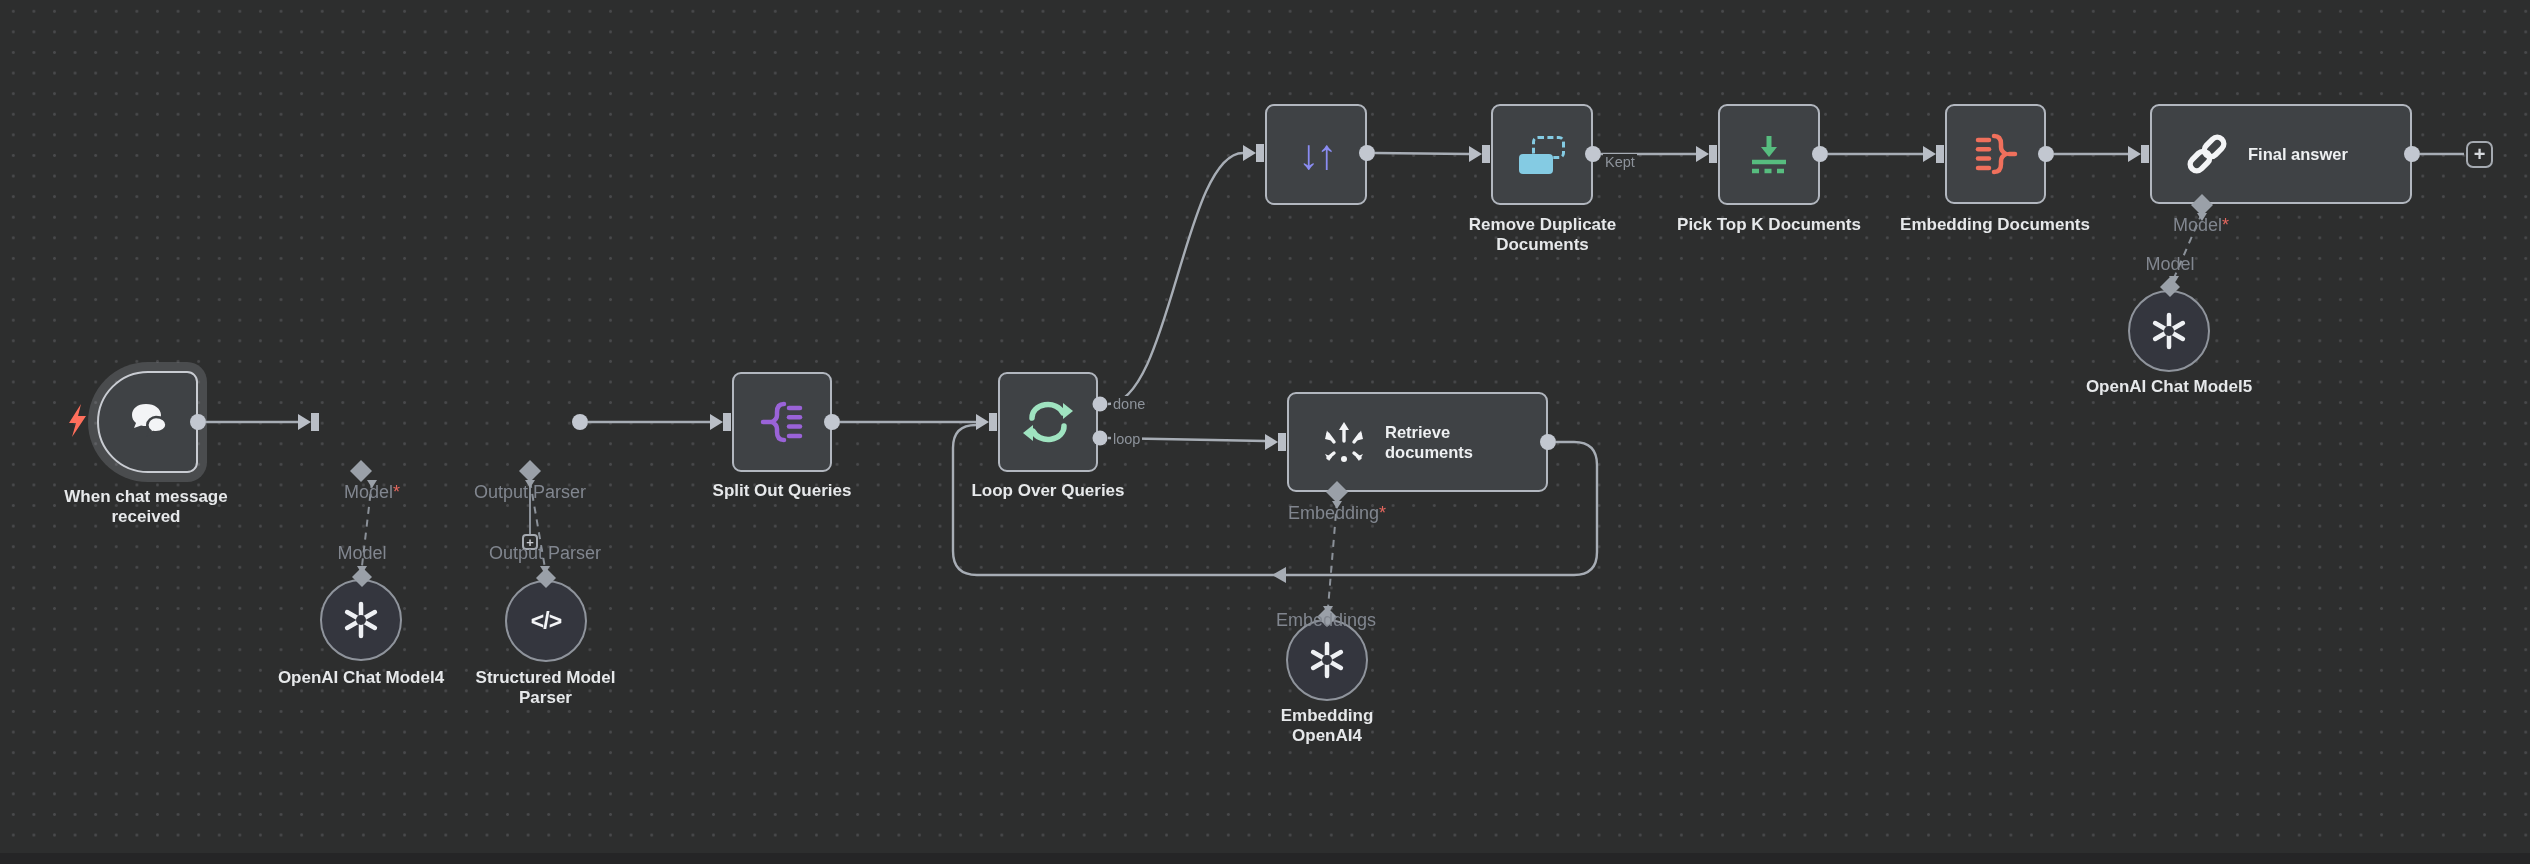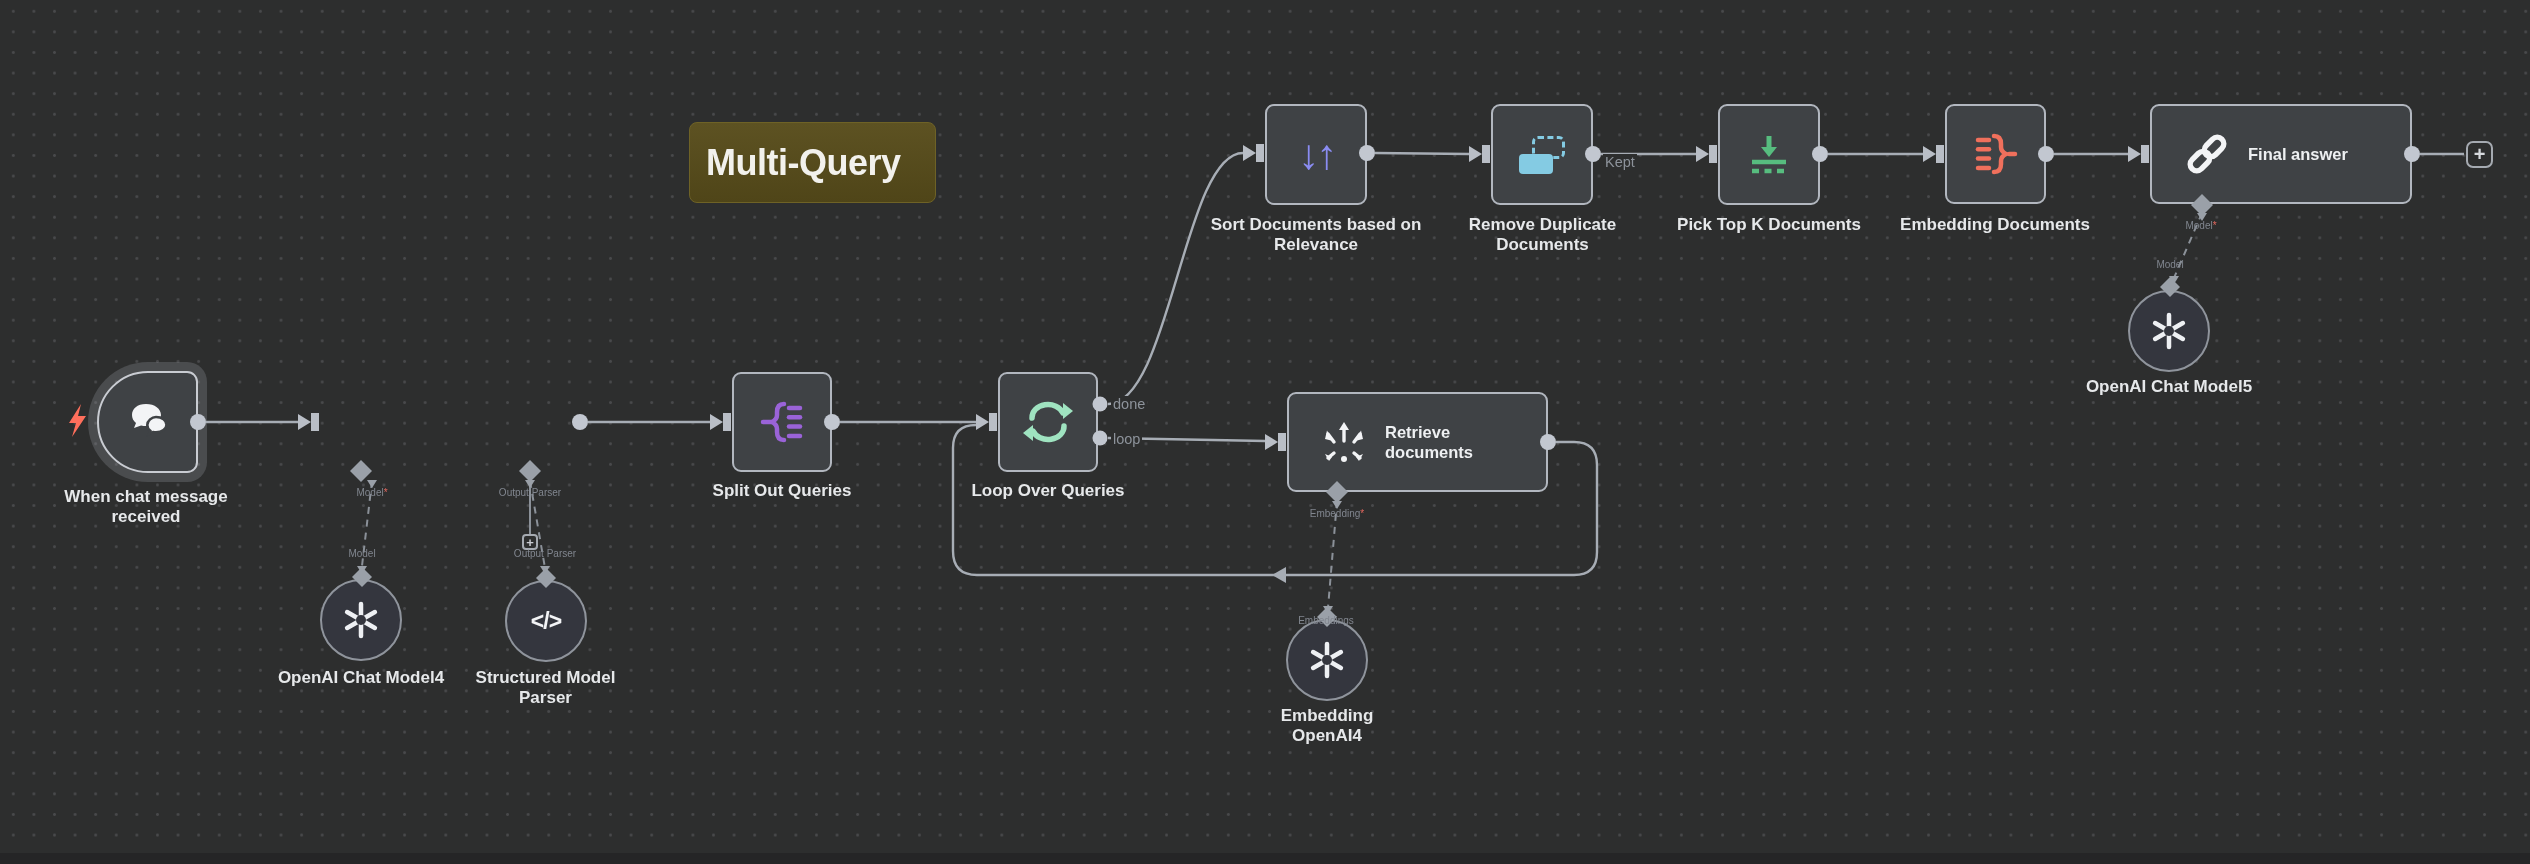--- a/index.html
+++ b/index.html
@@ -31,21 +31,21 @@
   }
   .trigger{
     border-radius:52px 11px 11px 52px;border-color:#c9ccd2;
     box-shadow:0 0 0 9px rgba(152,155,162,0.28);
   }
   .nlabel{
     position:absolute;z-index:2;text-align:center;color:#e6e8ea;
     font-size:17px;font-weight:bold;line-height:1.2;
   }
   .plabel{
-    position:absolute;z-index:4;color:#81868f;font-size:10px;white-space:nowrap;
+    position:absolute;z-index:4;color:#81868f;font-size:18px;white-space:nowrap;
     transform:translate(-50%,-50%);
   }
   .plabel .star{color:#e3675e;}
   .outlabel{
     position:absolute;z-index:4;color:#8d939b;font-size:14.5px;white-space:nowrap;
     transform:translate(0,-50%);background:#2d2e2e;padding:0 2px;
   }
   
   #sticky{
     position:absolute;z-index:1;left:689px;top:122px;width:247px;height:81px;
@@ -69,23 +69,20 @@
   .icon-code{font-size:23px;font-weight:bold;color:#f3f4f6;letter-spacing:-1px;}
   .icon-dedupe{position:relative;width:46px;height:38px;}
   .icon-dedupe .ghost{position:absolute;right:0;top:0;width:27px;height:17px;border:3px dashed #84cbe3;border-radius:6px;}
   .icon-dedupe .solid{position:absolute;left:0;bottom:0;width:34px;height:20px;background:#84cbe3;border-radius:4px;}
 </style>
 </head>
 <body>
 
 <div id="canvas">
 
-  <div id="sticky">
-    <span class="sticky-text">Multi-Query</span>
-  </div>
 
   <svg id="edges" width="2530" height="864" viewBox="0 0 2530 864">
     <g fill="none" stroke="#a7adb5" stroke-width="2.4">
       <path d="M206,422 L298,422"></path>
       <path d="M588,422 L710,422"></path>
       <path d="M840,422 L976,422"></path>
       <path d="M1108,404 C1170,404 1184,153 1243,153"></path>
       <path d="M1108,438 L1265,441"></path>
       <path d="M1375,153 L1469,154"></path>
       <path d="M1601,154 L1696,154"></path>
@@ -238,21 +235,20 @@
       <polygon points="10,26 10,42 0,34" fill="#9fe3c0"></polygon>
     </svg>
   </div>
   <div class="nlabel" style="left:938px;top:481px;width:220px;">Loop Over Queries</div>
   <span class="outlabel" style="left:1111px;top:404px;">done</span>
   <span class="outlabel" style="left:1111px;top:439px;">loop</span>
 
   <div class="node" style="left:1265px;top:104px;width:102px;height:101px;">
     <span class="icon-sort">↓↑</span>
   </div>
-  <div class="nlabel" style="left:1191px;top:215px;width:250px;">Sort Documents based on Relevance</div>
 
   <div class="node" style="left:1491px;top:104px;width:102px;height:101px;">
     <div class="icon-dedupe">
         <div class="ghost"></div>
         <div class="solid"></div>
       </div>
   </div>
   <div class="nlabel" style="left:1450px;top:215px;width:185px;">Remove Duplicate Documents</div>
   <span class="outlabel" style="left:1603px;top:162px;">Kept</span>
 

